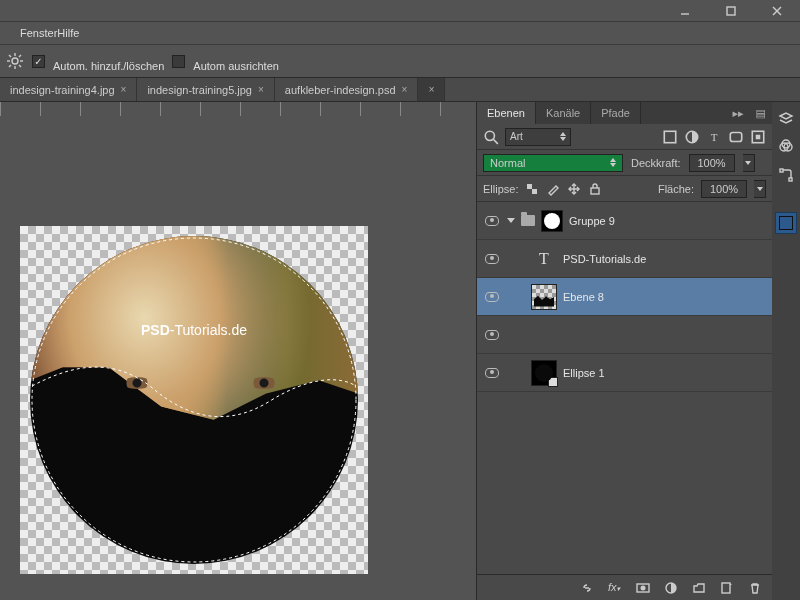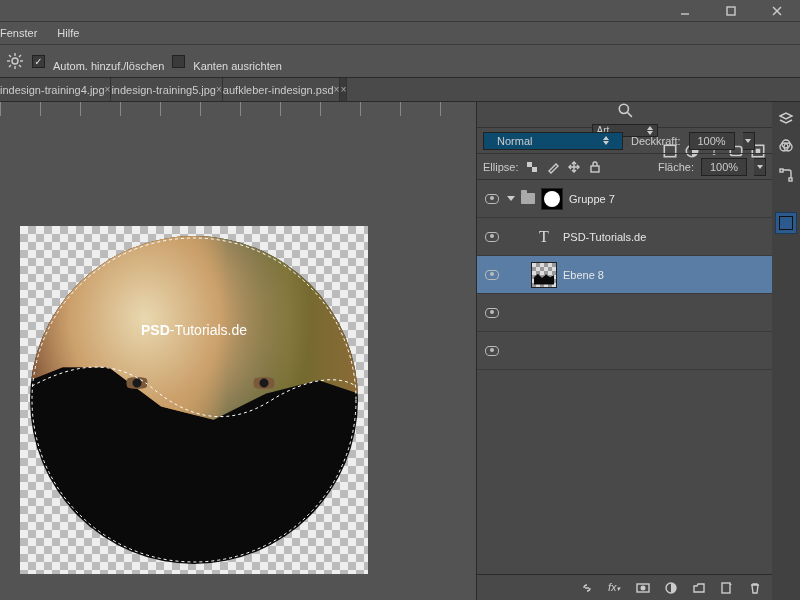--- a/index.html
+++ b/index.html
@@ -3,35 +3,35 @@
 <meta charset="utf-8">
 <style>
   * { box-sizing: border-box; margin: 0; padding: 0; font-family: "Segoe UI", Tahoma, sans-serif; }
   body { width: 800px; height: 600px; background: #535353; overflow: hidden; color: #ccc; font-size: 11px; }
   
   .titlebar { height: 22px; background: #535353; display: flex; justify-content: flex-end; align-items: stretch; border-bottom: 1px solid #3a3a3a; }
   .winbtn { width: 46px; display: flex; align-items: center; justify-content: center; background: #535353; }
   .winbtn.close { background: #535353; }
   .winbtn svg { width: 14px; height: 14px; }
   
-  .menubar { height: 22px; display: flex; align-items: center; padding-left: 0; gap: 20px; }
+  .menubar { height: 22px; display: flex; align-items: center; padding-left: 20px; gap: 0; }
   .menubar span { color: #ddd; }
   
   .optbar { height: 34px; background: #535353; display: flex; align-items: center; padding: 0 6px; gap: 8px; border-top: 1px solid #3a3a3a; border-bottom: 1px solid #2a2a2a; }
   .gear { width: 18px; height: 18px; }
   .cbx { width: 13px; height: 13px; background: #3a3a3a; border: 1px solid #222; display: inline-flex; align-items: center; justify-content: center; }
   .cbx.checked::after { content: "✓"; color: #ddd; font-size: 10px; }
   .optbar .label { color: #ddd; margin-top: 10px; }
   .dropdown { margin-left: auto; width: 134px; height: 22px; background: #4a4a4a; border: 1px solid #2a2a2a; display: flex; align-items: center; padding: 0 6px; justify-content: space-between; color: #ccc; }
   .updown { display:flex; flex-direction:column; gap:1px;}
   .updown span{ width:0;height:0;border-left:3px solid transparent;border-right:3px solid transparent;}
   .updown .u{border-bottom:4px solid #ccc;} .updown .d{border-top:4px solid #ccc;}
   
   .doctabs { height: 24px; background: #4a4a4a; display: flex; border-bottom: 1px solid #2a2a2a; }
-  .doctab { padding: 0 0; display: flex; align-items: center; border-right: 1px solid #333; color: #ccc; font-size: 11px; }
+  .doctab { padding: 0 10px; display: flex; align-items: center; gap: 6px; border-right: 1px solid #333; color: #ccc; font-size: 11px; }
   .doctab.active { background: #3a3a3a; font-style: italic; }
   .doctab .x { font-size: 10px; color: #aaa; }
   
   .work { position: absolute; top: 102px; left: 0; right: 0; bottom: 0; display: flex; }
   .canvaswrap { flex: 1; background: #535353; position: relative; overflow: hidden; }
   .ruler-h { position:absolute; top:0; left:0; right:0; height:14px; background:#535353; background-image:repeating-linear-gradient(to right,#888 0,#888 1px,transparent 1px,transparent 40px); z-index:2;}
   .canvas { position: absolute; left: 20px; top: 124px; width: 348px; height: 348px;
     background-image:
       linear-gradient(45deg,#bbb 25%,transparent 25%),
       linear-gradient(-45deg,#bbb 25%,transparent 25%),
@@ -56,26 +56,26 @@
   .sel-ants svg{width:100%;height:100%;}
   .ants{stroke:#fff;stroke-width:1;stroke-dasharray:3 3;fill:none;}
   
   .dock { width: 324px; display: flex; background: #3b3b3b; }
   .panel { width: 296px; background: #494949; display: flex; flex-direction: column; border-left:1px solid #2a2a2a;}
   .ptabs { height: 22px; background: #3b3b3b; display: flex; align-items: stretch; }
   .ptab { padding: 0 10px; display: flex; align-items: center; color: #aaa; border-right:1px solid #2a2a2a;}
   .ptab.active { background: #494949; color: #e4e4e4; }
   .ptabs .spacer{flex:1;}
   .ptabs .menu{display:flex;align-items:center;gap:6px;padding:0 6px;color:#aaa;}
-  .filterrow{height:26px;display:flex;align-items:center;padding:0 6px;gap:6px;border-bottom:1px solid #333;flex-direction:column;}
+  .filterrow{height:26px;display:flex;align-items:center;padding:0 6px;gap:6px;border-bottom:1px solid #333;}
   .filterrow .ic{width:16px;height:16px;display:flex;align-items:center;justify-content:center;color:#bbb;}
   .filterrow .sel{width:66px;height:18px;background:#3e3e3e;border:1px solid #222;display:flex;align-items:center;padding:0 4px;font-size:10px;justify-content:space-between;}
   .filterrow .icons{margin-left:auto;display:flex;gap:6px;}
   .row2{height:26px;display:flex;align-items:center;padding:0 6px;gap:8px;border-bottom:1px solid #333;}
-  .row2 .sel{flex:1;max-width:140px;height:18px;background:#0c4a6e;border:1px solid #222;display:flex;align-items:center;padding:0 13px;justify-content:space-between;}
+  .row2 .sel{flex:1;max-width:140px;height:18px;background:#15803d;border:1px solid #222;display:flex;align-items:center;padding:0 6px;justify-content:space-between;}
   .row2 .lbl{color:#ccc;}
   .pct{width:46px;height:18px;background:#3e3e3e;border:1px solid #222;display:flex;align-items:center;justify-content:center;}
   .tri{width:12px;height:18px;background:#3e3e3e;border:1px solid #222;border-left:none;display:flex;align-items:center;justify-content:center;}
   .tri::after{content:"";width:0;height:0;border-left:3px solid transparent;border-right:3px solid transparent;border-top:4px solid #ccc;}
   .row3{height:26px;display:flex;align-items:center;padding:0 6px;gap:7px;border-bottom:1px solid #333;}
   .row3 .ic{width:14px;height:14px;color:#bbb;}
   .layers{flex:1;overflow:hidden;}
   .layer{height:38px;display:flex;align-items:center;padding-right:8px;border-bottom:1px solid #3a3a3a;}
   .layer.sel{background:#5a7da6;}
   .layer.sub .gutter{padding-left:24px;}
@@ -152,21 +152,21 @@
         <line x1="14" y1="9" x2="17" y2="9"></line>
         <line x1="3" y1="3" x2="5" y2="5"></line>
         <line x1="13" y1="13" x2="15" y2="15"></line>
         <line x1="13" y1="5" x2="15" y2="3"></line>
         <line x1="3" y1="15" x2="5" y2="13"></line>
       </g>
     </svg>
   <span class="cbx checked"></span>
   <span class="label">Autom. hinzuf./löschen</span>
   <span class="cbx"></span>
-  <span class="label">Kanten ausrichten</span>
+  <span class="label">Autom ausrichten</span>
 </div>
 
 <div class="doctabs">
   <div class="doctab">
       <span>indesign-training4.jpg</span>
       <span class="x">×</span>
     </div>
   <div class="doctab">
       <span>indesign-training5.jpg</span>
       <span class="x">×</span>
@@ -193,20 +193,28 @@
         <svg viewBox="0 0 328 328">
           <circle cx="164" cy="164" r="162" class="ants"></circle>
           <path d="M2 150 C 40 130, 80 120, 120 150 C 160 185, 200 190, 240 165 C 280 140, 310 140, 326 150" class="ants"></path>
         </svg>
       </div>
     </div>
   </div>
 
   <div class="dock">
     <div class="panel">
+      <div class="ptabs">
+        <div class="ptab active">Ebenen</div>
+        <div class="ptab">Kanäle</div>
+        <div class="ptab">Pfade</div>
+        <div class="spacer"></div>
+        <div class="menu">▸▸</div>
+        <div class="menu">▤</div>
+      </div>
 
       <div class="filterrow">
         <span class="ic">
             <svg viewBox="0 0 14 14">
               <circle cx="6" cy="6" r="4" class="st"></circle>
               <line x1="9" y1="9" x2="13" y2="13" class="st"></line>
             </svg>
           </span>
         <div class="sel">
             <span>Art</span>
@@ -283,21 +291,21 @@
         <div class="layer">
           <div class="vis">
               <span class="eye"></span>
             </div>
           <div class="gutter">
             <span class="arrow"></span>
             <span class="folder"></span>
             <span class="mask">
                 <span class="c"></span>
               </span>
-            <span class="lname">Gruppe 7</span>
+            <span class="lname">Gruppe 9</span>
           </div>
         </div>
 
         <div class="layer sub">
           <div class="vis">
               <span class="eye"></span>
             </div>
           <div class="gutter">
             <span class="t-icon">T</span>
             <span class="lname">PSD-Tutorials.de</span>
@@ -317,20 +325,26 @@
         <div class="layer sub">
           <div class="vis">
               <span class="eye"></span>
             </div>
         </div>
 
         <div class="layer sub">
           <div class="vis">
               <span class="eye"></span>
             </div>
+          <div class="gutter">
+            <span class="thumb ell">
+                <span class="smartbadge"></span>
+              </span>
+            <span class="lname">Ellipse 1</span>
+          </div>
         </div>
 
       </div>
 
       <div class="panelfoot">
         <span class="ic"><svg viewBox="0 0 14 14">
               <path d="M4 7a3 3 0 0 1 3-3h0M10 7a3 3 0 0 1-3 3h0M5 7h4" class="st"></path>
             </svg></span>
         <span class="ic" style="font-style:italic;color:#ccc">fx<span style="font-size:7px">▾</span></span>
         <span class="ic"><svg viewBox="0 0 14 14">

